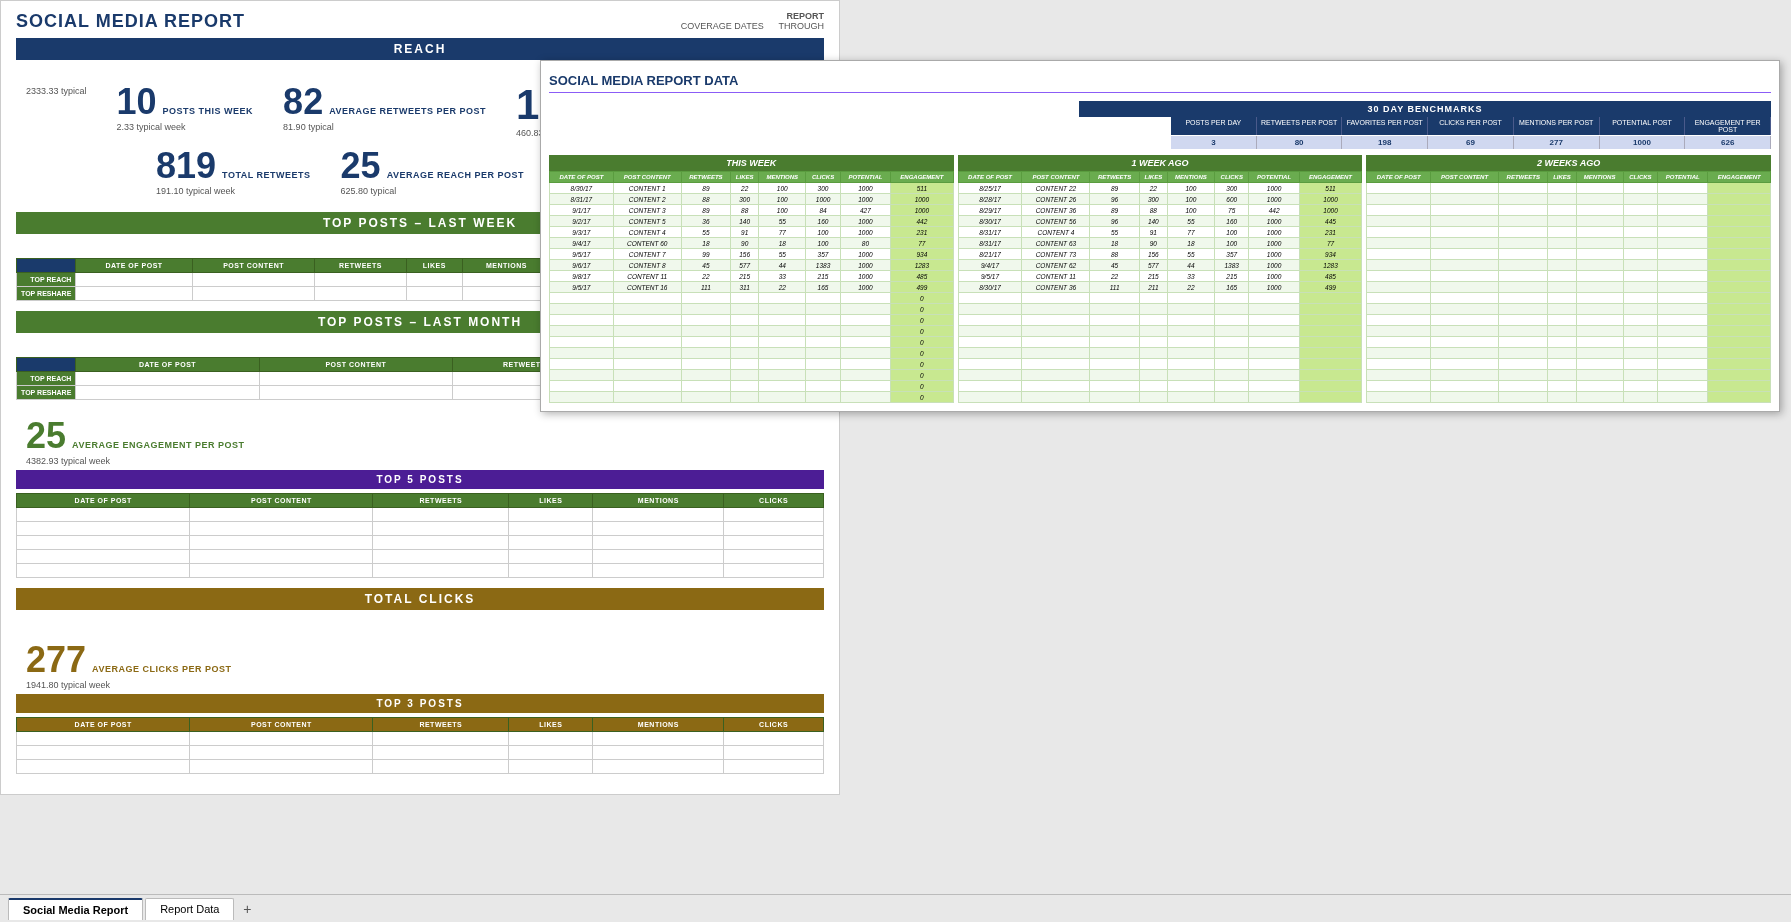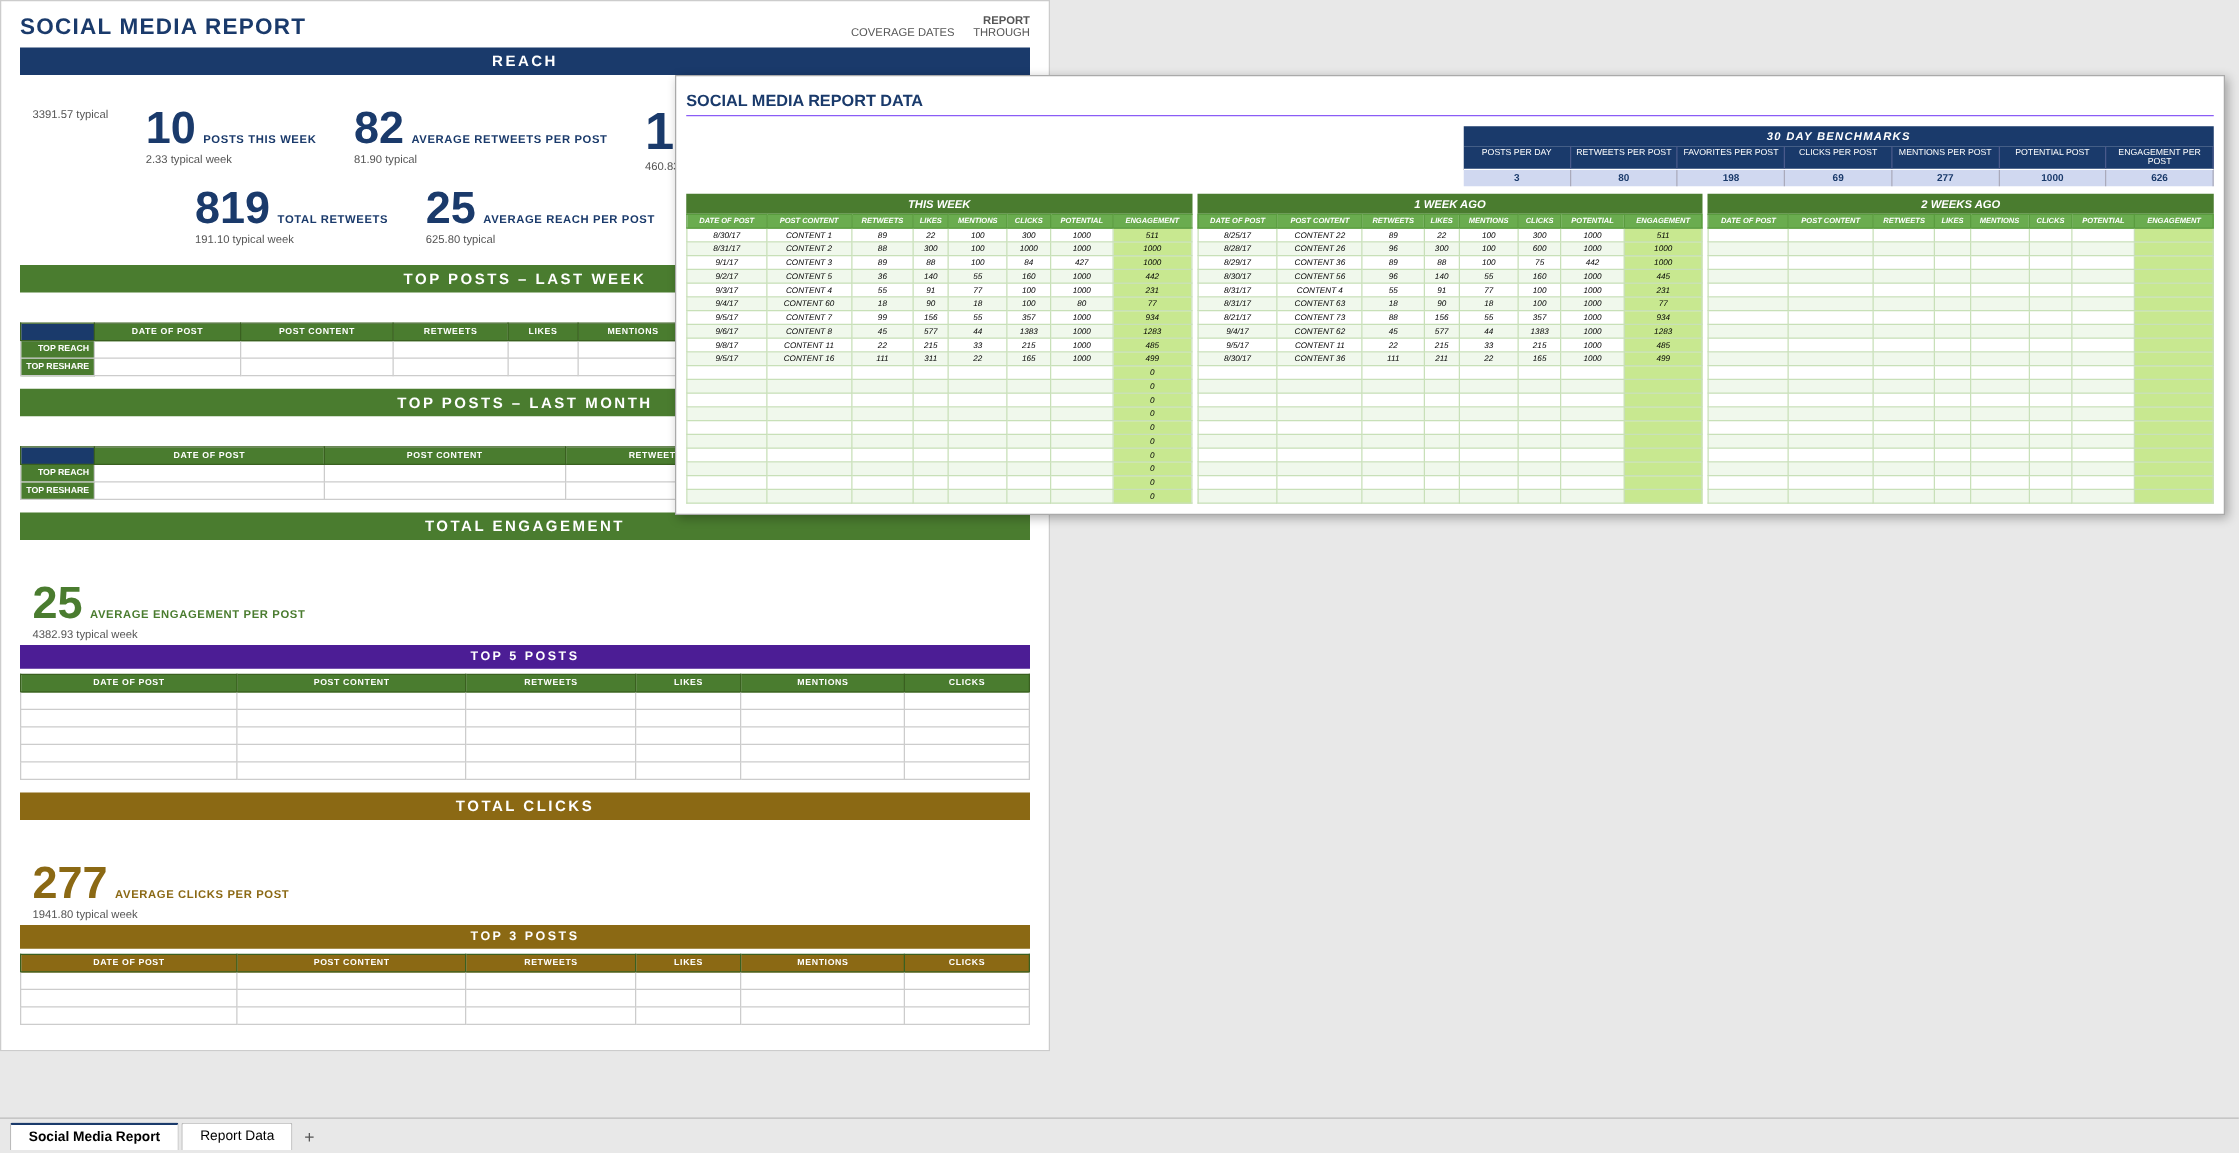--- a/index.html
+++ b/index.html
@@ -305,21 +305,21 @@
         <span>THROUGH</span>
       </div>
     </div>
   </div>
 
   <div class="section-wrapper">
     <div class="section-header reach-header">REACH</div>
 
     <div class="stats-row">
       <div class="stat-block">
-        <div class="stat-typical">3391.57  typical</div>
+        <div class="stat-typical">2333.33  typical</div>
       </div>
       <div class="stat-block">
         <div class="stat-inline">
           <span class="stat-number">10</span>
           <span class="stat-label">POSTS THIS WEEK</span>
         </div>
         <div class="stat-typical">2.33  typical week</div>
       </div>
       <div class="stat-block">
         <div class="stat-inline">
@@ -433,21 +433,20 @@
             <td></td>
             <td></td>
             <td></td>
             <td></td>
         </tr>
       </tbody>
     </table>
   </div>
 
   <div class="section-wrapper">
-    <div class="section-header engagement-header">TOTAL ENGAGEMENT</div>
     <div style="padding: 8px 10px 4px 10px;">
       <div class="stat-inline">
         <span class="stat-number-green">25</span>
         <span class="stat-label" style="color:#4a7c2f;">AVERAGE ENGAGEMENT PER POST</span>
       </div>
       <div class="stat-typical">4382.93  typical week</div>
     </div>
     <div class="section-header top-posts-header" style="background:#4c1d95; font-size:10px; margin-bottom:4px;">TOP 5 POSTS</div>
     <table class="data-table top-posts-table">
       <thead>
@@ -554,21 +553,21 @@
       </tbody>
     </table>
   </div>
 </div>
 
 <div class="data-sheet">
   <div class="data-sheet-title">SOCIAL MEDIA REPORT DATA</div>
 
   <div style="margin-bottom:6px;">
     <div style="text-align:right;">
-      <div class="benchmarks-header" style="width:600px; float:right;font-style:italic;">30 DAY BENCHMARKS</div>
+      <div class="benchmarks-header" style="width:692px; float:right;">30 DAY BENCHMARKS</div>
     </div>
     <div style="clear:both; display:flex; justify-content:flex-end;">
       <div style="width:600px;">
         <div class="benchmarks-cols">
           <div class="benchmark-col">POSTS PER DAY</div>
           <div class="benchmark-col">RETWEETS PER POST</div>
           <div class="benchmark-col">FAVORITES PER POST</div>
           <div class="benchmark-col">CLICKS PER POST</div>
           <div class="benchmark-col">MENTIONS PER POST</div>
           <div class="benchmark-col">POTENTIAL POST</div>

